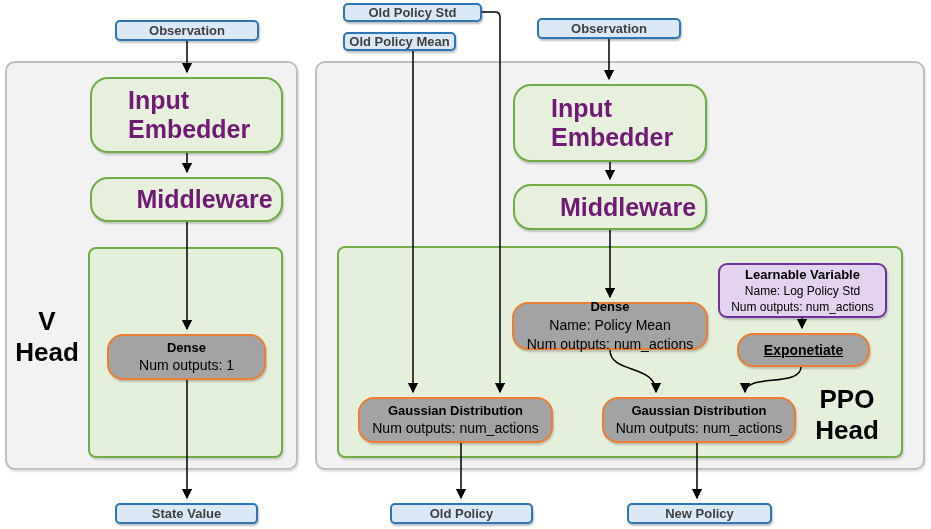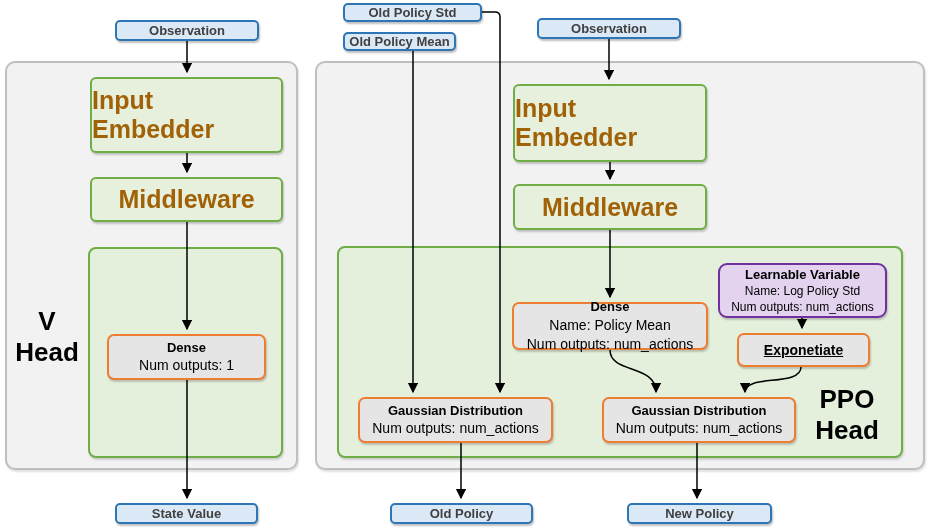--- a/index.html
+++ b/index.html
@@ -23,42 +23,43 @@
     background:#e5f0dc;
     border:2px solid #70ad47;
     border-radius:8px;
     box-sizing:border-box;
     box-shadow:1px 2px 2px rgba(0,0,0,0.15);
   }
   .green-node{
     position:absolute;
     background:#e6f0dd;
     border:2px solid #70ad47;
-    border-radius:6px;
+    border-radius:18px;
     box-sizing:border-box;
     display:flex;align-items:center;justify-content:center;
-    font-weight:bold;color:#a16207;
+    font-weight:bold;color:#701a75;
     box-shadow:1px 2px 2px rgba(0,0,0,0.2);
+    padding-left:36px;
   }
   .big-label{font-size:25px;}
   .blue-box{
     position:absolute;
     background:#dbe8f6;
     border:2.5px solid #2e75b6;
     border-radius:5px;
     box-sizing:border-box;
     display:flex;align-items:center;justify-content:center;
     font-weight:bold;font-size:13px;color:#404040;
     box-shadow:1px 2px 2px rgba(0,0,0,0.25);
   }
   .orange-box{
     position:absolute;
-    background:#e5e5e5;
+    background:#a3a3a3;
     border:2.5px solid #ed7d31;
-    border-radius:7px;
+    border-radius:16px;
     box-sizing:border-box;
     display:flex;flex-direction:column;align-items:center;justify-content:center;
     color:#000;text-align:center;line-height:1.35;
     box-shadow:1px 2px 2px rgba(0,0,0,0.2);
   }
   .purple-box{
     position:absolute;
     background:#e3d3ef;
     border:2.5px solid #7030a0;
     border-radius:9px;

